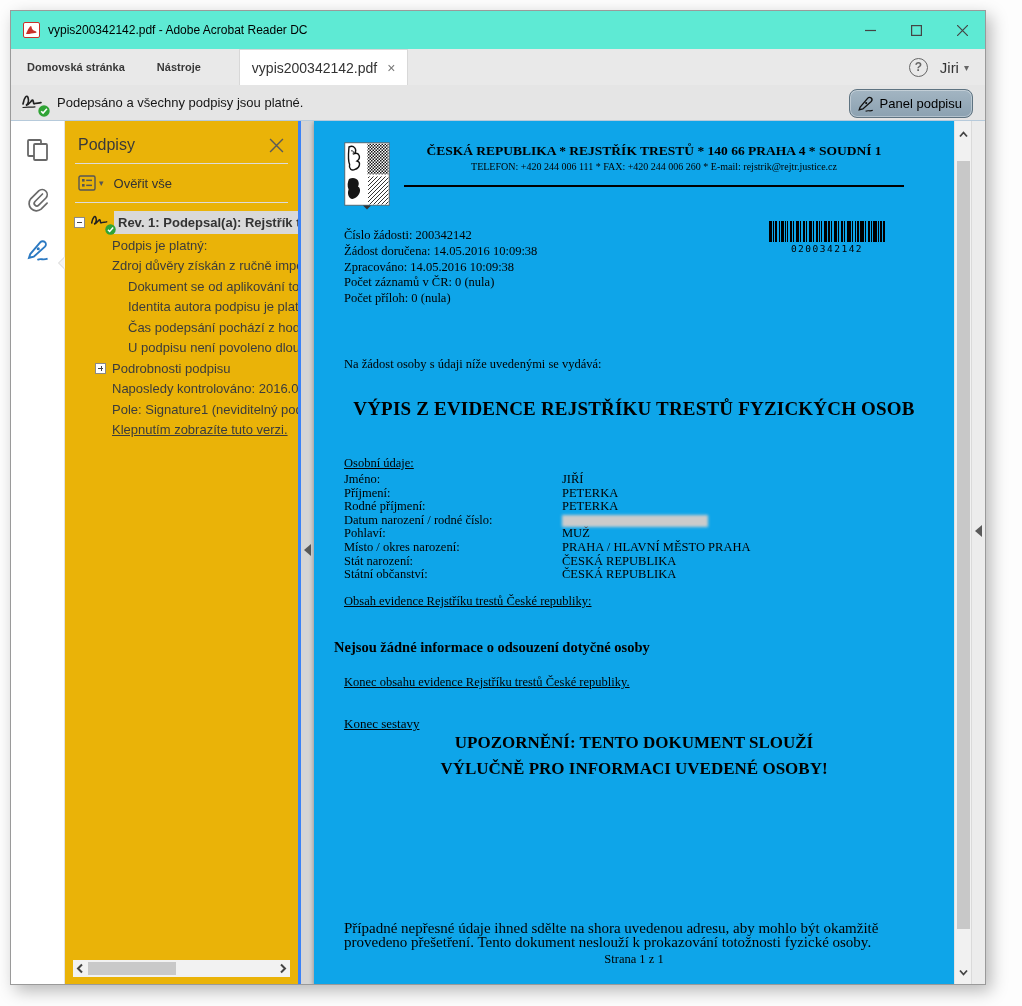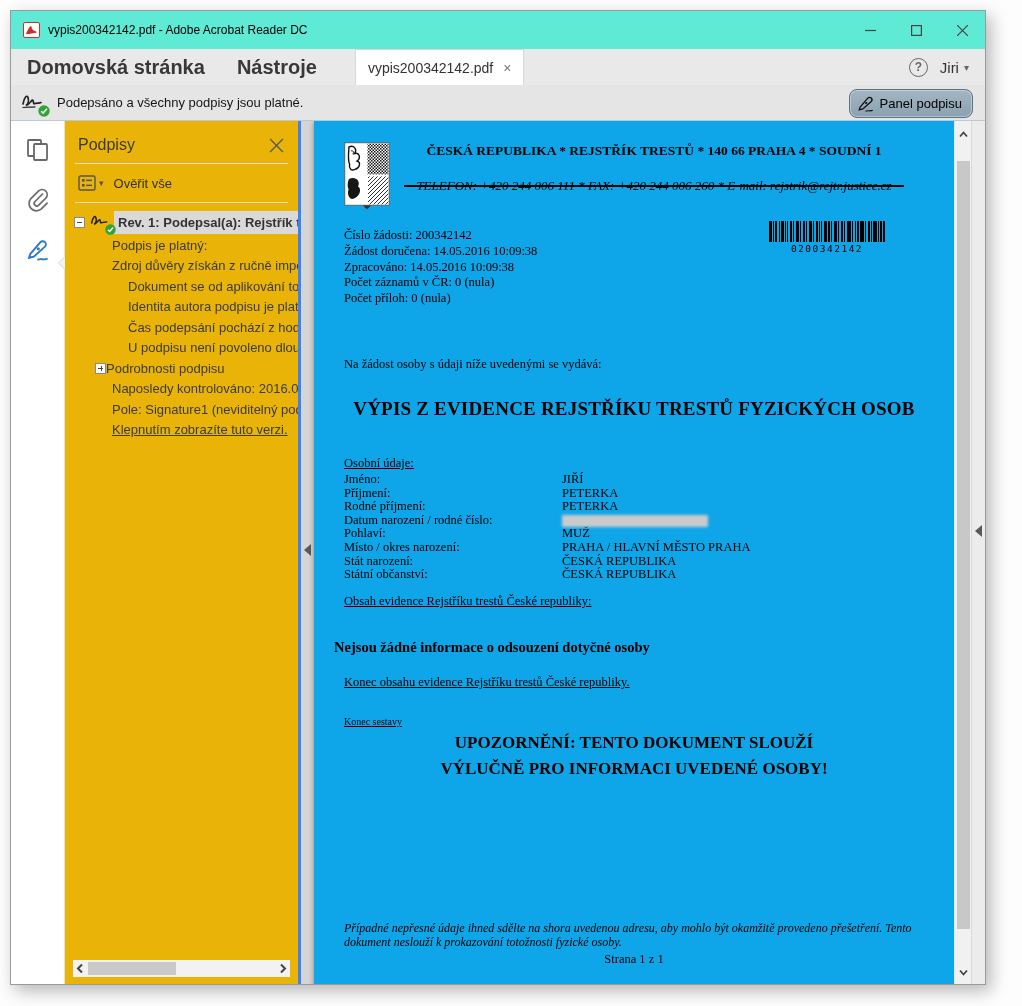--- a/index.html
+++ b/index.html
@@ -9,21 +9,21 @@
 
   
   .titlebar { height:38px; display:flex; align-items:center; background:#5eead4; padding-left:12px; flex:0 0 auto; }
   .title-text { font-size:12px; color:#000; margin-left:8px; flex:1; }
   .win-btns { display:flex; height:100%; }
   .win-btn { width:46px; height:100%; display:flex; align-items:center; justify-content:center; }
   .win-btn svg { display:block; }
 
   
   .tabbar { height:36px; background:#e9e9e9; display:flex; align-items:stretch; flex:0 0 auto; }
-  .menu-item { padding:0 16px; display:flex; align-items:center; font-size:20px; font-weight:600; color:#383838; cursor:default; }
+  .menu-item { padding:0 16px; display:flex; align-items:center; font-size:11px; font-weight:600; color:#383838; cursor:default; }
   .doc-tab { margin-left:22px; background:#fff; border:1px solid #d8d8d8; border-bottom:none; padding:0 12px;
              display:flex; align-items:center; gap:10px; font-size:14px; color:#333; }
   .tab-close { color:#777; font-size:14px; line-height:1; }
   .tab-spacer { flex:1; }
   .help-icon { width:19px; height:19px; border:1.7px solid #666; border-radius:50%; color:#666;
                font-size:12px; font-weight:bold; display:flex; align-items:center; justify-content:center; align-self:center; }
   .user-menu { display:flex; align-items:center; gap:5px; padding:0 16px 0 12px; font-size:15px; color:#333; }
   .user-caret { font-size:10px; color:#666; }
 
   
@@ -58,21 +58,21 @@
   .tree-root { display:flex; align-items:center; height:26px; padding-left:9px; }
   .expand-box { width:11px; height:11px; border:1px solid #8a8a8a; background:#fff; position:relative; flex:0 0 auto; }
   .expand-box::before { content:""; position:absolute; left:2px; right:2px; top:4.5px; height:1px; background:#444; }
   .expand-box.plus::after { content:""; position:absolute; top:2px; bottom:2px; left:4.5px; width:1px; background:#444; }
   .root-badge { position:relative; width:22px; height:18px; margin:0 2px 0 5px; flex:0 0 auto; }
   .root-badge .gcheck { right:-4px; bottom:-4px; }
   .root-label { flex:1; background:#d9d9d9; font-weight:bold; padding:4px 0 4px 4px; white-space:nowrap; overflow:hidden; }
   .tree-item { height:20.5px; display:flex; align-items:center; white-space:nowrap; overflow:hidden; color:#3c3c3c; }
   .tree-item.lv1 { padding-left:47px; }
   .tree-item.lv2 { padding-left:63px; }
-  .tree-item.haskid { padding-left:30px; }
+  .tree-item.haskid { padding-left:30px; gap:6px; }
   .tree-item.link span { text-decoration:underline; }
 
   .panel-hscroll { position:absolute; left:8px; right:8px; bottom:7px; height:17px; background:#f2f2f2; }
   .hthumb { position:absolute; left:15px; top:2px; width:88px; height:13px; background:#c9c9c9; }
   .chev { position:absolute; top:3px; }
   .chev.l { left:3px; } .chev.r { right:3px; }
 
   
   .docview { flex:1; background:#d5d5d5; position:relative; overflow:hidden; }
   .collapse-tri { width:0; height:0; border-top:6px solid transparent; border-bottom:6px solid transparent;
@@ -83,38 +83,38 @@
   .vscroll { position:absolute; left:653px; top:0; bottom:0; width:17px; background:#f1f1f1; border-left:1px solid #e3e3e3; }
   .vthumb { position:absolute; left:2px; width:13px; top:40px; height:768px; background:#c8c8c8; }
   .vchev { position:absolute; left:4px; }
   .vchev.up { top:10px; } .vchev.down { bottom:8px; }
 
   .page { position:absolute; left:13px; top:0; width:640px; height:865px; background:#0ea5e9;
           box-shadow:0 1px 5px rgba(0,0,0,.4); font-family:"Liberation Serif",serif; color:#000; }
   .abs { position:absolute; }
   .doc-header { left:86px; top:22px; width:508px; text-align:center; }
   .doc-h1 { font-weight:bold; font-size:13.5px; }
-  .doc-h2 { font-size:13px; margin-top:19px;font-style:italic; }
+  .doc-h2 { font-size:10px; margin-top:2px; }
   .doc-rule { left:90px; top:64px; width:500px; border-top:2px solid #000; }
   .emblem { left:30px; top:21px; }
   .barcode { left:455px; top:100px; width:116px; text-align:center; }
   .barcode-num { font-family:"DejaVu Sans Mono",monospace; font-size:9.5px; letter-spacing:1.5px; margin-top:-3px; }
   .req-info { left:30px; top:107px; font-size:12.5px; line-height:15.8px; }
   .issue-line { left:30px; top:236px; font-size:12.5px; }
   .doc-title { left:0; top:277px; width:640px; text-align:center; font-size:19px; font-weight:bold; letter-spacing:.2px; }
   .personal-head { left:30px; top:335px; font-size:12.5px; text-decoration:underline; }
   .personal { left:30px; top:352px; font-size:12.5px; line-height:13.6px; width:560px; }
   .p-label { display:inline-block; width:218px; }
   .redact { display:inline-block; width:146px; height:12px; background:#cbcbcb; filter:blur(1.5px); vertical-align:middle; }
   .content-head { left:30px; top:473px; font-size:12.5px; text-decoration:underline; }
   .no-records { left:20px; top:518px; width:590px; text-align:left; font-size:14.5px; font-weight:bold; }
   .content-end { left:30px; top:554px; font-size:12.5px; text-decoration:underline; }
-  .report-end { left:30px; top:595px; font-size:10px; text-decoration:underline; }
+  .report-end { left:30px; top:595px; font-size:13px; text-decoration:underline; }
   .warning { left:20px; top:609px; width:600px; text-align:center; font-size:17px; font-weight:bold; line-height:26px; }
-  .foot-note { left:30px; top:800px; width:580px; font-size:12px; font-style:italic; line-height:14px; }
+  .foot-note { left:30px; top:800px; width:580px; font-size:15px; line-height:14px; }
   .page-num { left:0; top:831px; width:640px; text-align:center; font-size:12.5px; }
 </style>
 </head>
 <body>
 
 <div class="window">
 
   <div class="titlebar">
     <svg width="17" height="16" viewBox="0 0 17 16">
       <rect x="0.5" y="0.5" width="16" height="15" rx="1.5" fill="#fff" stroke="#c9302a"></rect>

